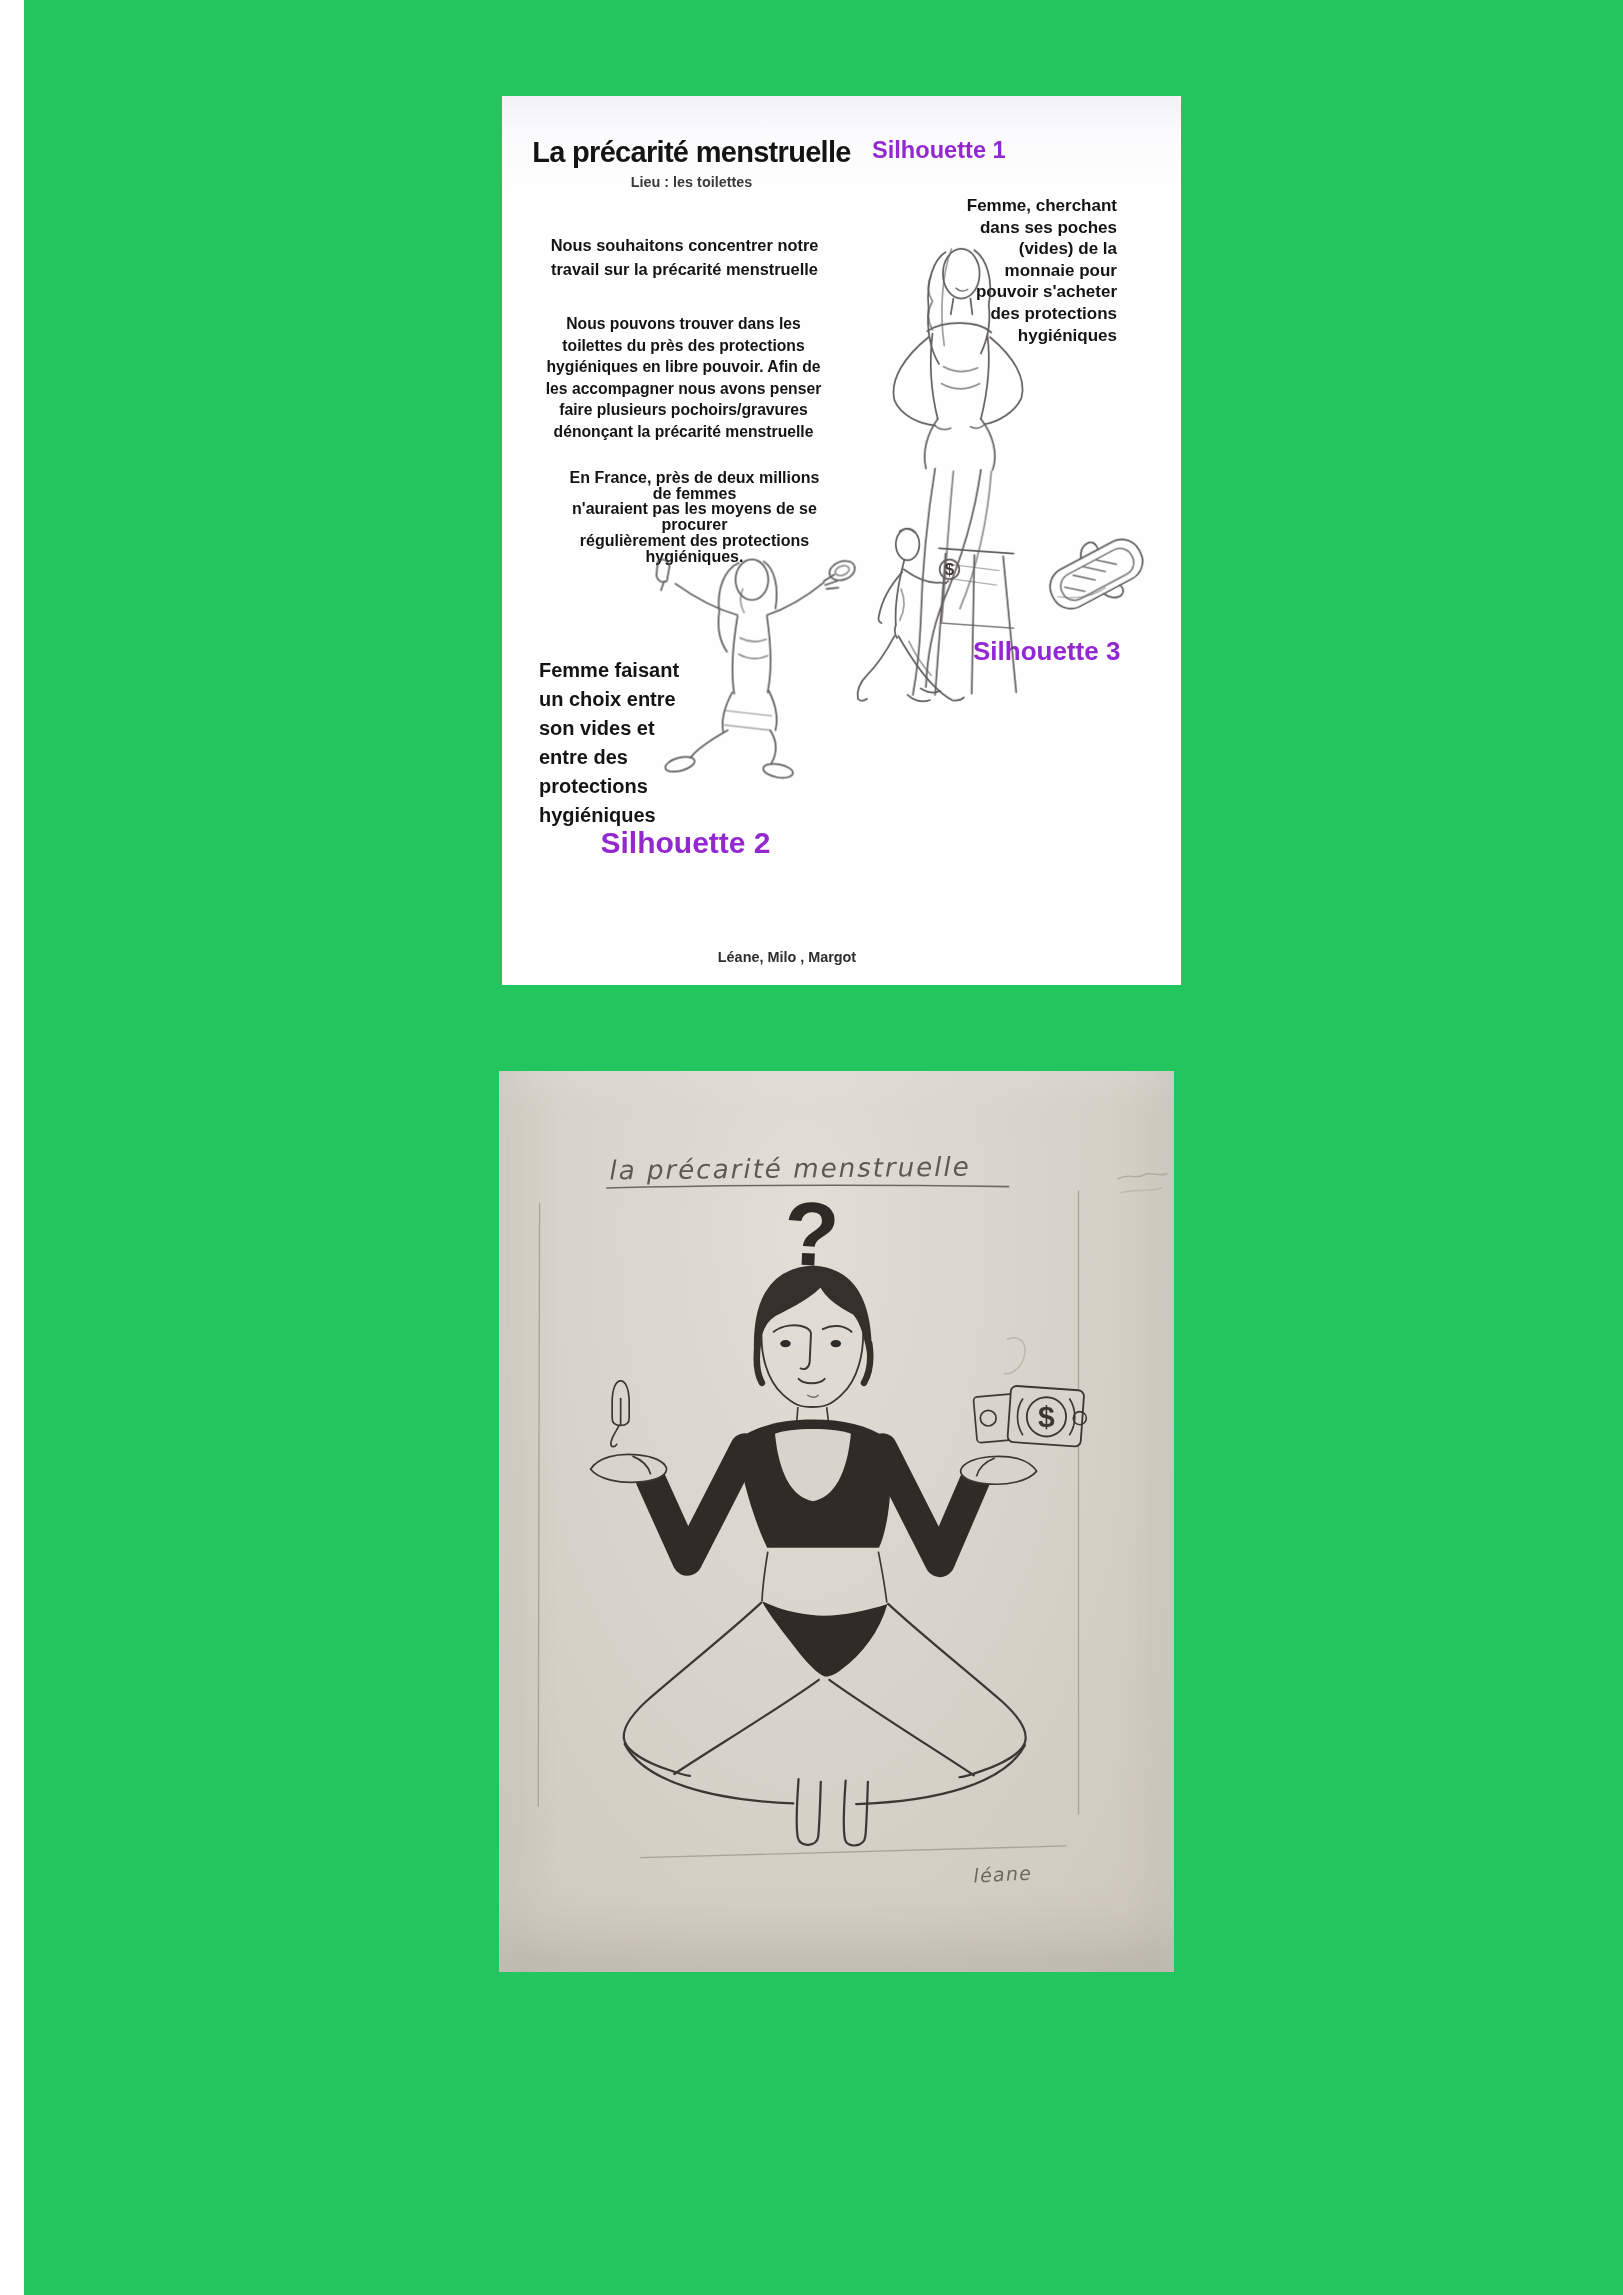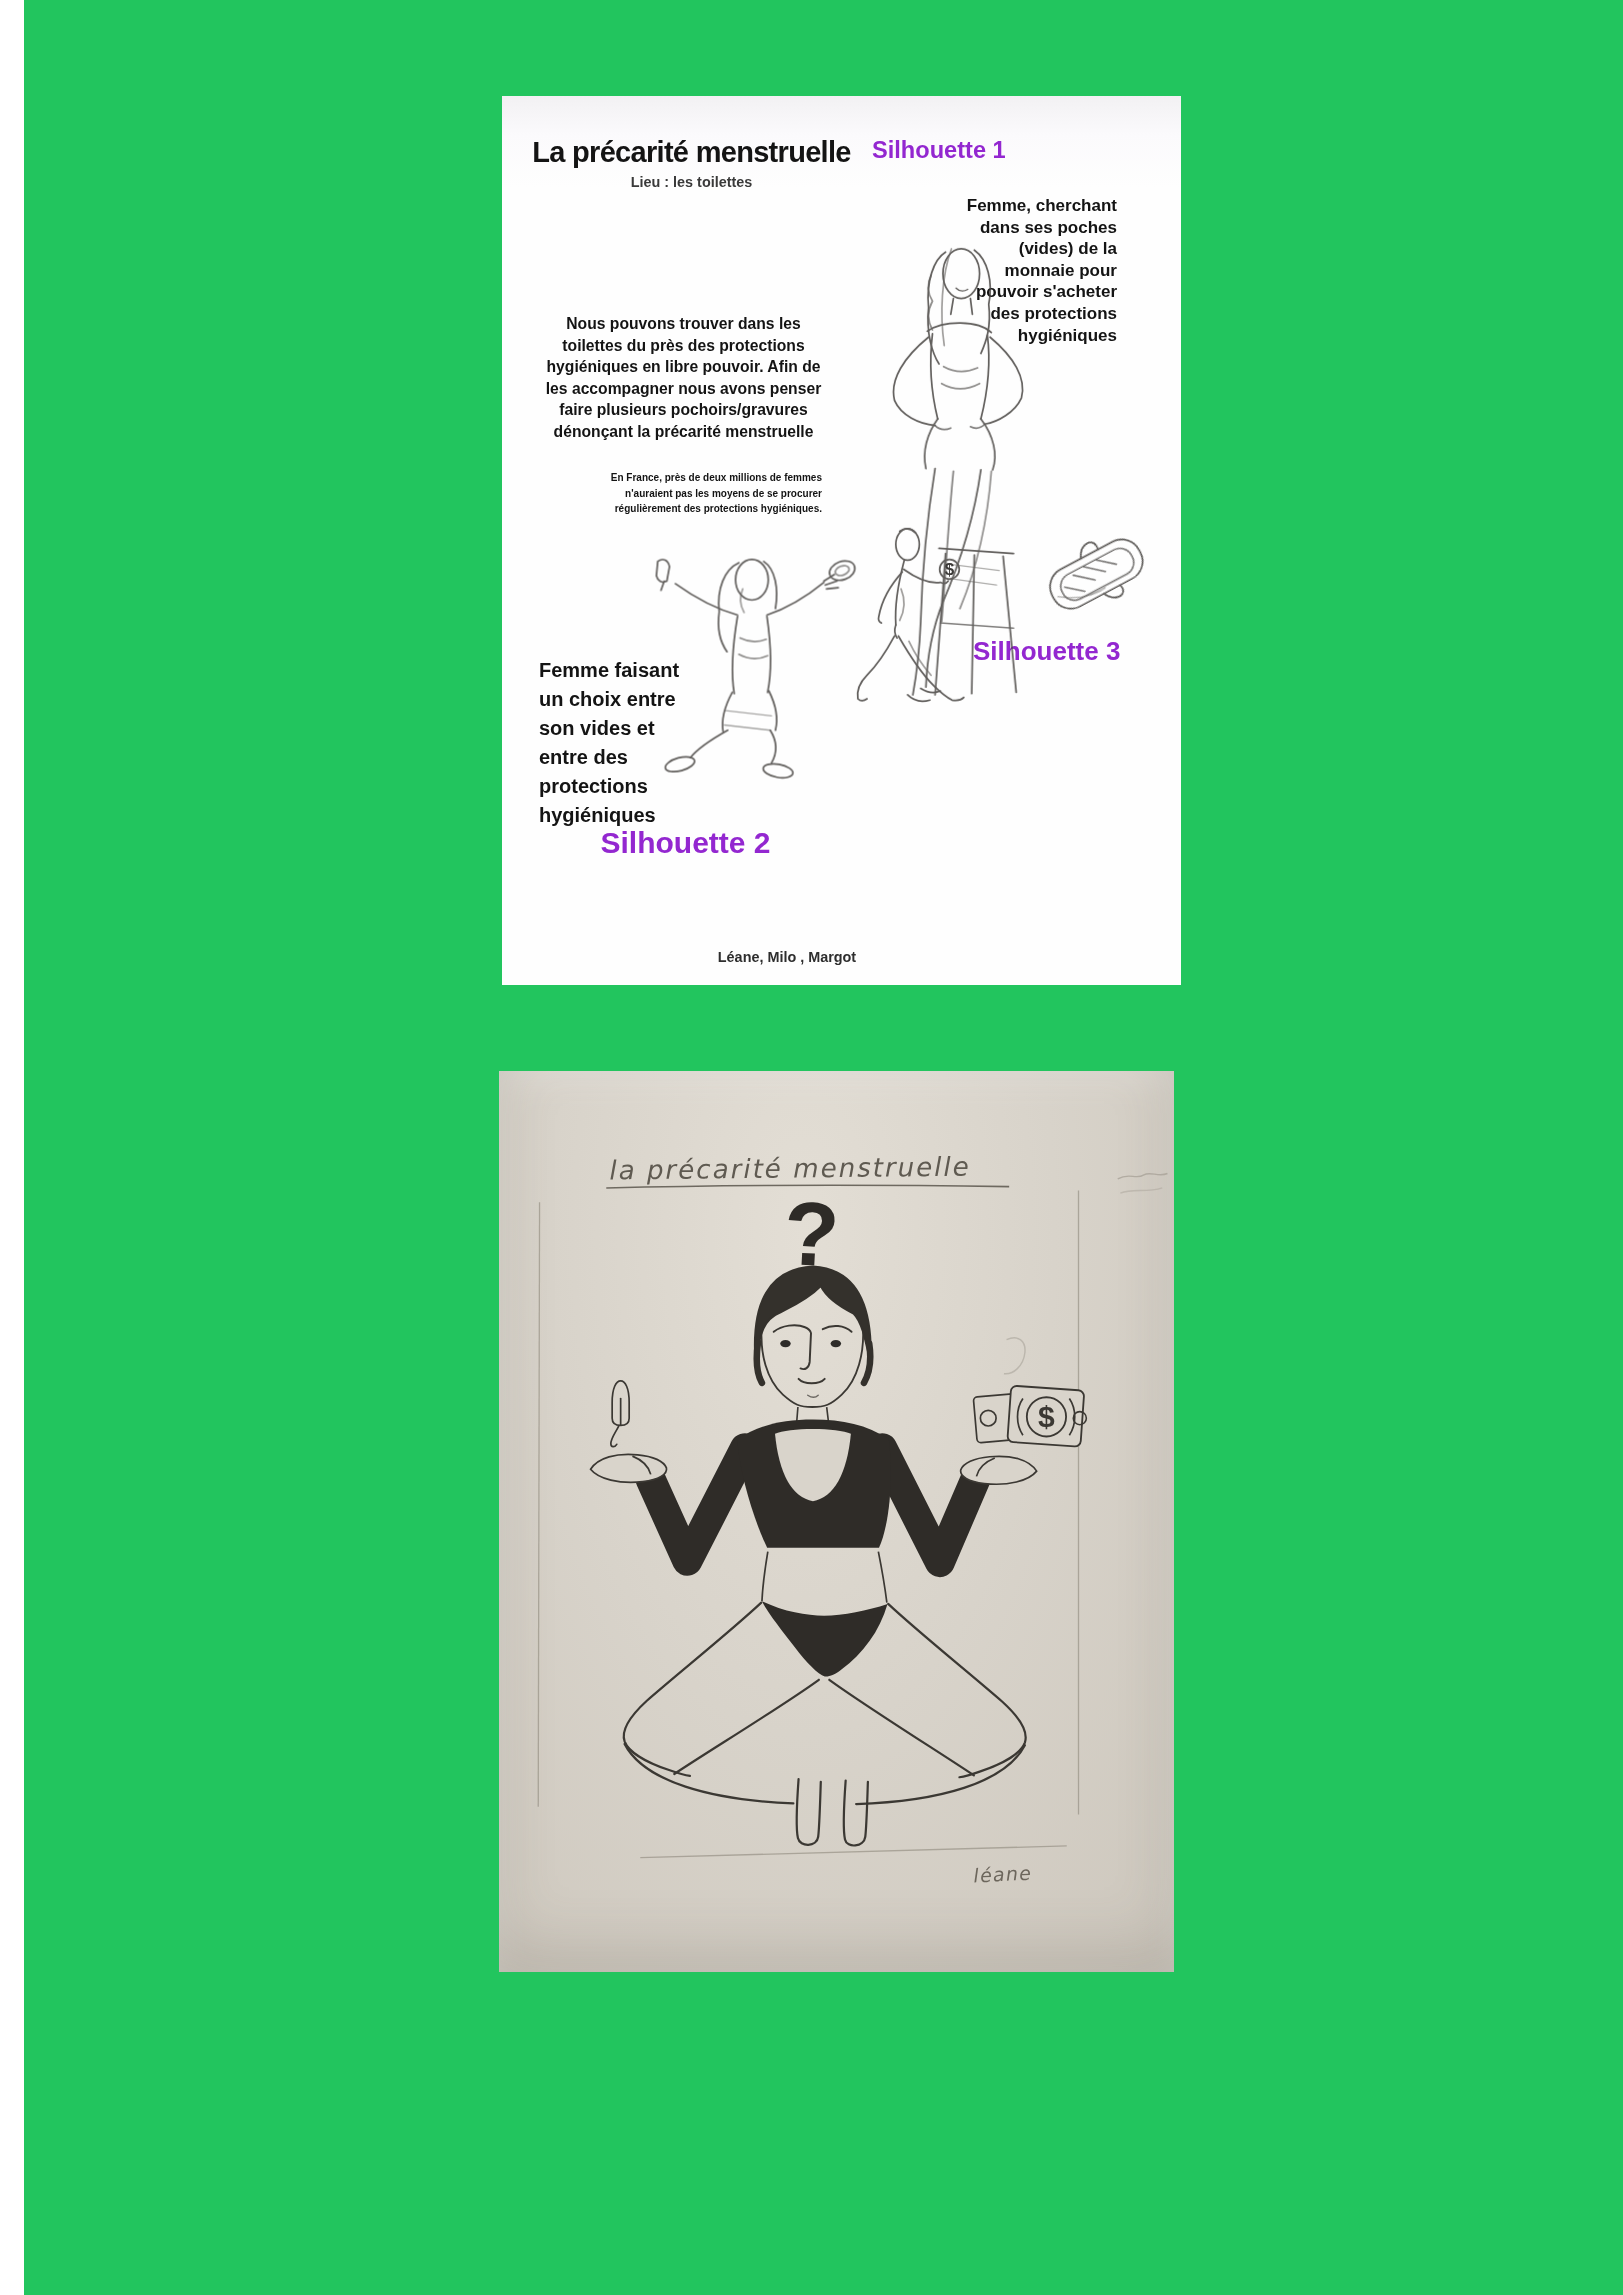--- a/index.html
+++ b/index.html
@@ -40,31 +40,35 @@
     <div class="abs right blk" style="left:419px;top:99px;width:196px;font-size:17px;line-height:21.6px;">
       <span class="line">Femme, cherchant</span>
       <span class="line">dans ses poches</span>
       <span class="line">(vides) de la</span>
       <span class="line">monnaie pour</span>
       <span class="line">pouvoir s'acheter</span>
       <span class="line">des protections</span>
       <span class="line">hygiéniques</span>
     </div>
 
+    <div class="abs center blk purple" style="left:17px;top:137px;width:331px;font-size:16.4px;line-height:24px;">
+      <span class="line">Nous souhaitons concentrer notre</span>
+      <span class="line">travail sur la précarité menstruelle</span>
+    </div>
 
     <div class="abs center blk" style="left:13px;top:217px;width:337px;font-size:15.7px;line-height:21.6px;">
       <span class="line">Nous pouvons trouver dans les</span>
       <span class="line">toilettes du près des protections</span>
       <span class="line">hygiéniques en libre pouvoir.  Afin de</span>
       <span class="line">les accompagner nous avons penser</span>
       <span class="line">faire plusieurs pochoirs/gravures</span>
       <span class="line">dénonçant la précarité menstruelle</span>
     </div>
 
-    <div class="abs center blk" style="left:65px;top:374px;width:255px;font-size:10px;line-height:15.7px;text-align:right;">
+    <div class="abs center blk" style="left:65px;top:374px;width:255px;font-size:16px;line-height:15.7px;">
       <span class="line">En France, près de deux millions de femmes</span>
       <span class="line">n'auraient pas les moyens de se procurer</span>
       <span class="line">régulièrement des protections hygiéniques.</span>
     </div>
 
     <div class="abs left blk" style="left:37px;top:560px;width:196px;font-size:20px;line-height:29px;">
       <span class="line">Femme  faisant</span>
       <span class="line">un choix entre</span>
       <span class="line">son vides et</span>
       <span class="line">entre des</span>

